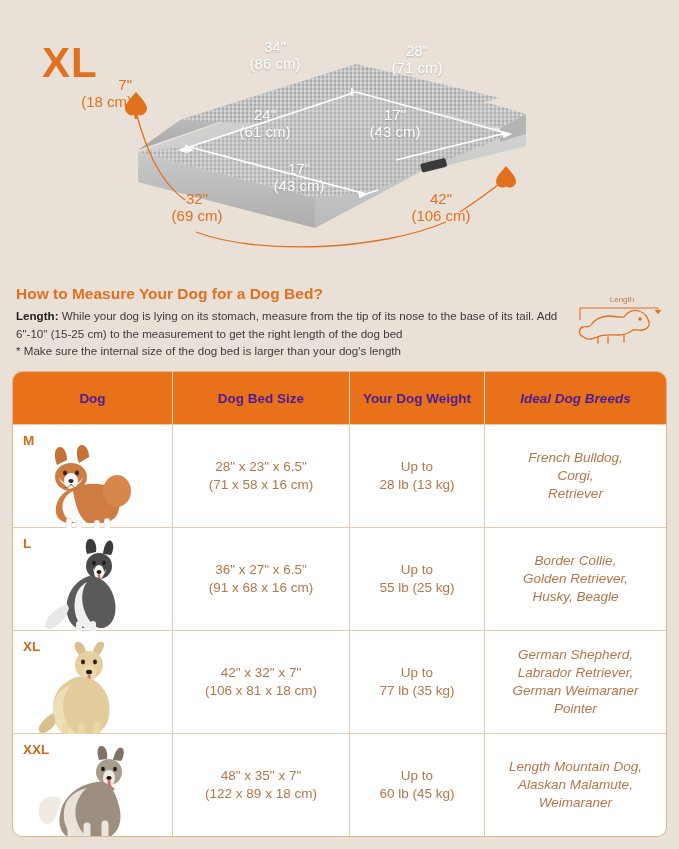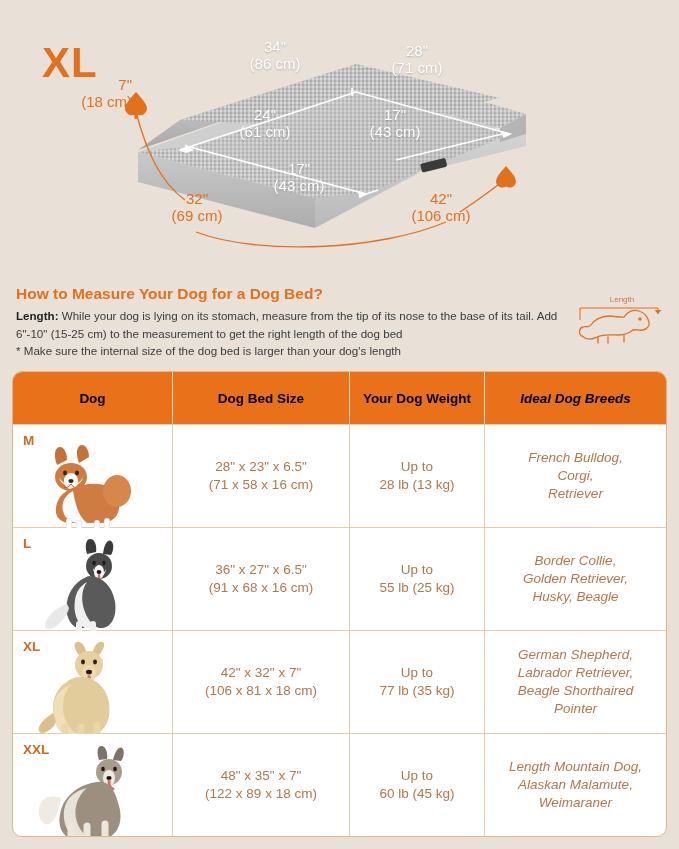--- a/index.html
+++ b/index.html
@@ -51,21 +51,21 @@
     position: absolute; left: 12px; top: 371px;
     width: 655px; height: 466px;
     border: 1px solid #ddb68c;
     border-radius: 10px;
     overflow: hidden;
     background: #ffffff;
   }
   .trow { display: flex; width: 100%; }
   .thead { background: #e8711a; height: 52px; }
   .thead .tcell {
-    color: #000000; font-size: 13.5px; font-weight: bold;
+    color: #4c1d95; font-size: 13.5px; font-weight: bold;
     display: flex; align-items: center; justify-content: center;
     border-right: 1px solid #f3dcc4;
   }
   .thead .tcell:last-child { border-right: none; }
 
   .tbody-row { height: 103px; border-top: 1px solid #e8c9a8; }
   .tbody-row .tcell {
     border-right: 1px solid #e8c9a8;
     display: flex; align-items: center; justify-content: center;
     font-size: 13.5px; color: #b5764a; line-height: 1.35; text-align: center;
@@ -363,21 +363,21 @@
       <div class="tcell c3 cell-lines">
         <div>
           <span>Up to</span>
           <span>77 lb (35 kg)</span>
         </div>
       </div>
       <div class="tcell c4 cell-lines">
         <div>
           <span>German Shepherd,</span>
           <span>Labrador Retriever,</span>
-          <span>Beagle Shorthaired</span>
+          <span>German Weimaraner</span>
           <span>Pointer</span>
         </div>
       </div>
     </div>
 
     <div class="trow tbody-row">
       <div class="tcell c1">
         <span class="size-tag">XXL</span>
         <svg class="dog-pic" viewBox="0 0 160 103">
           <g>

